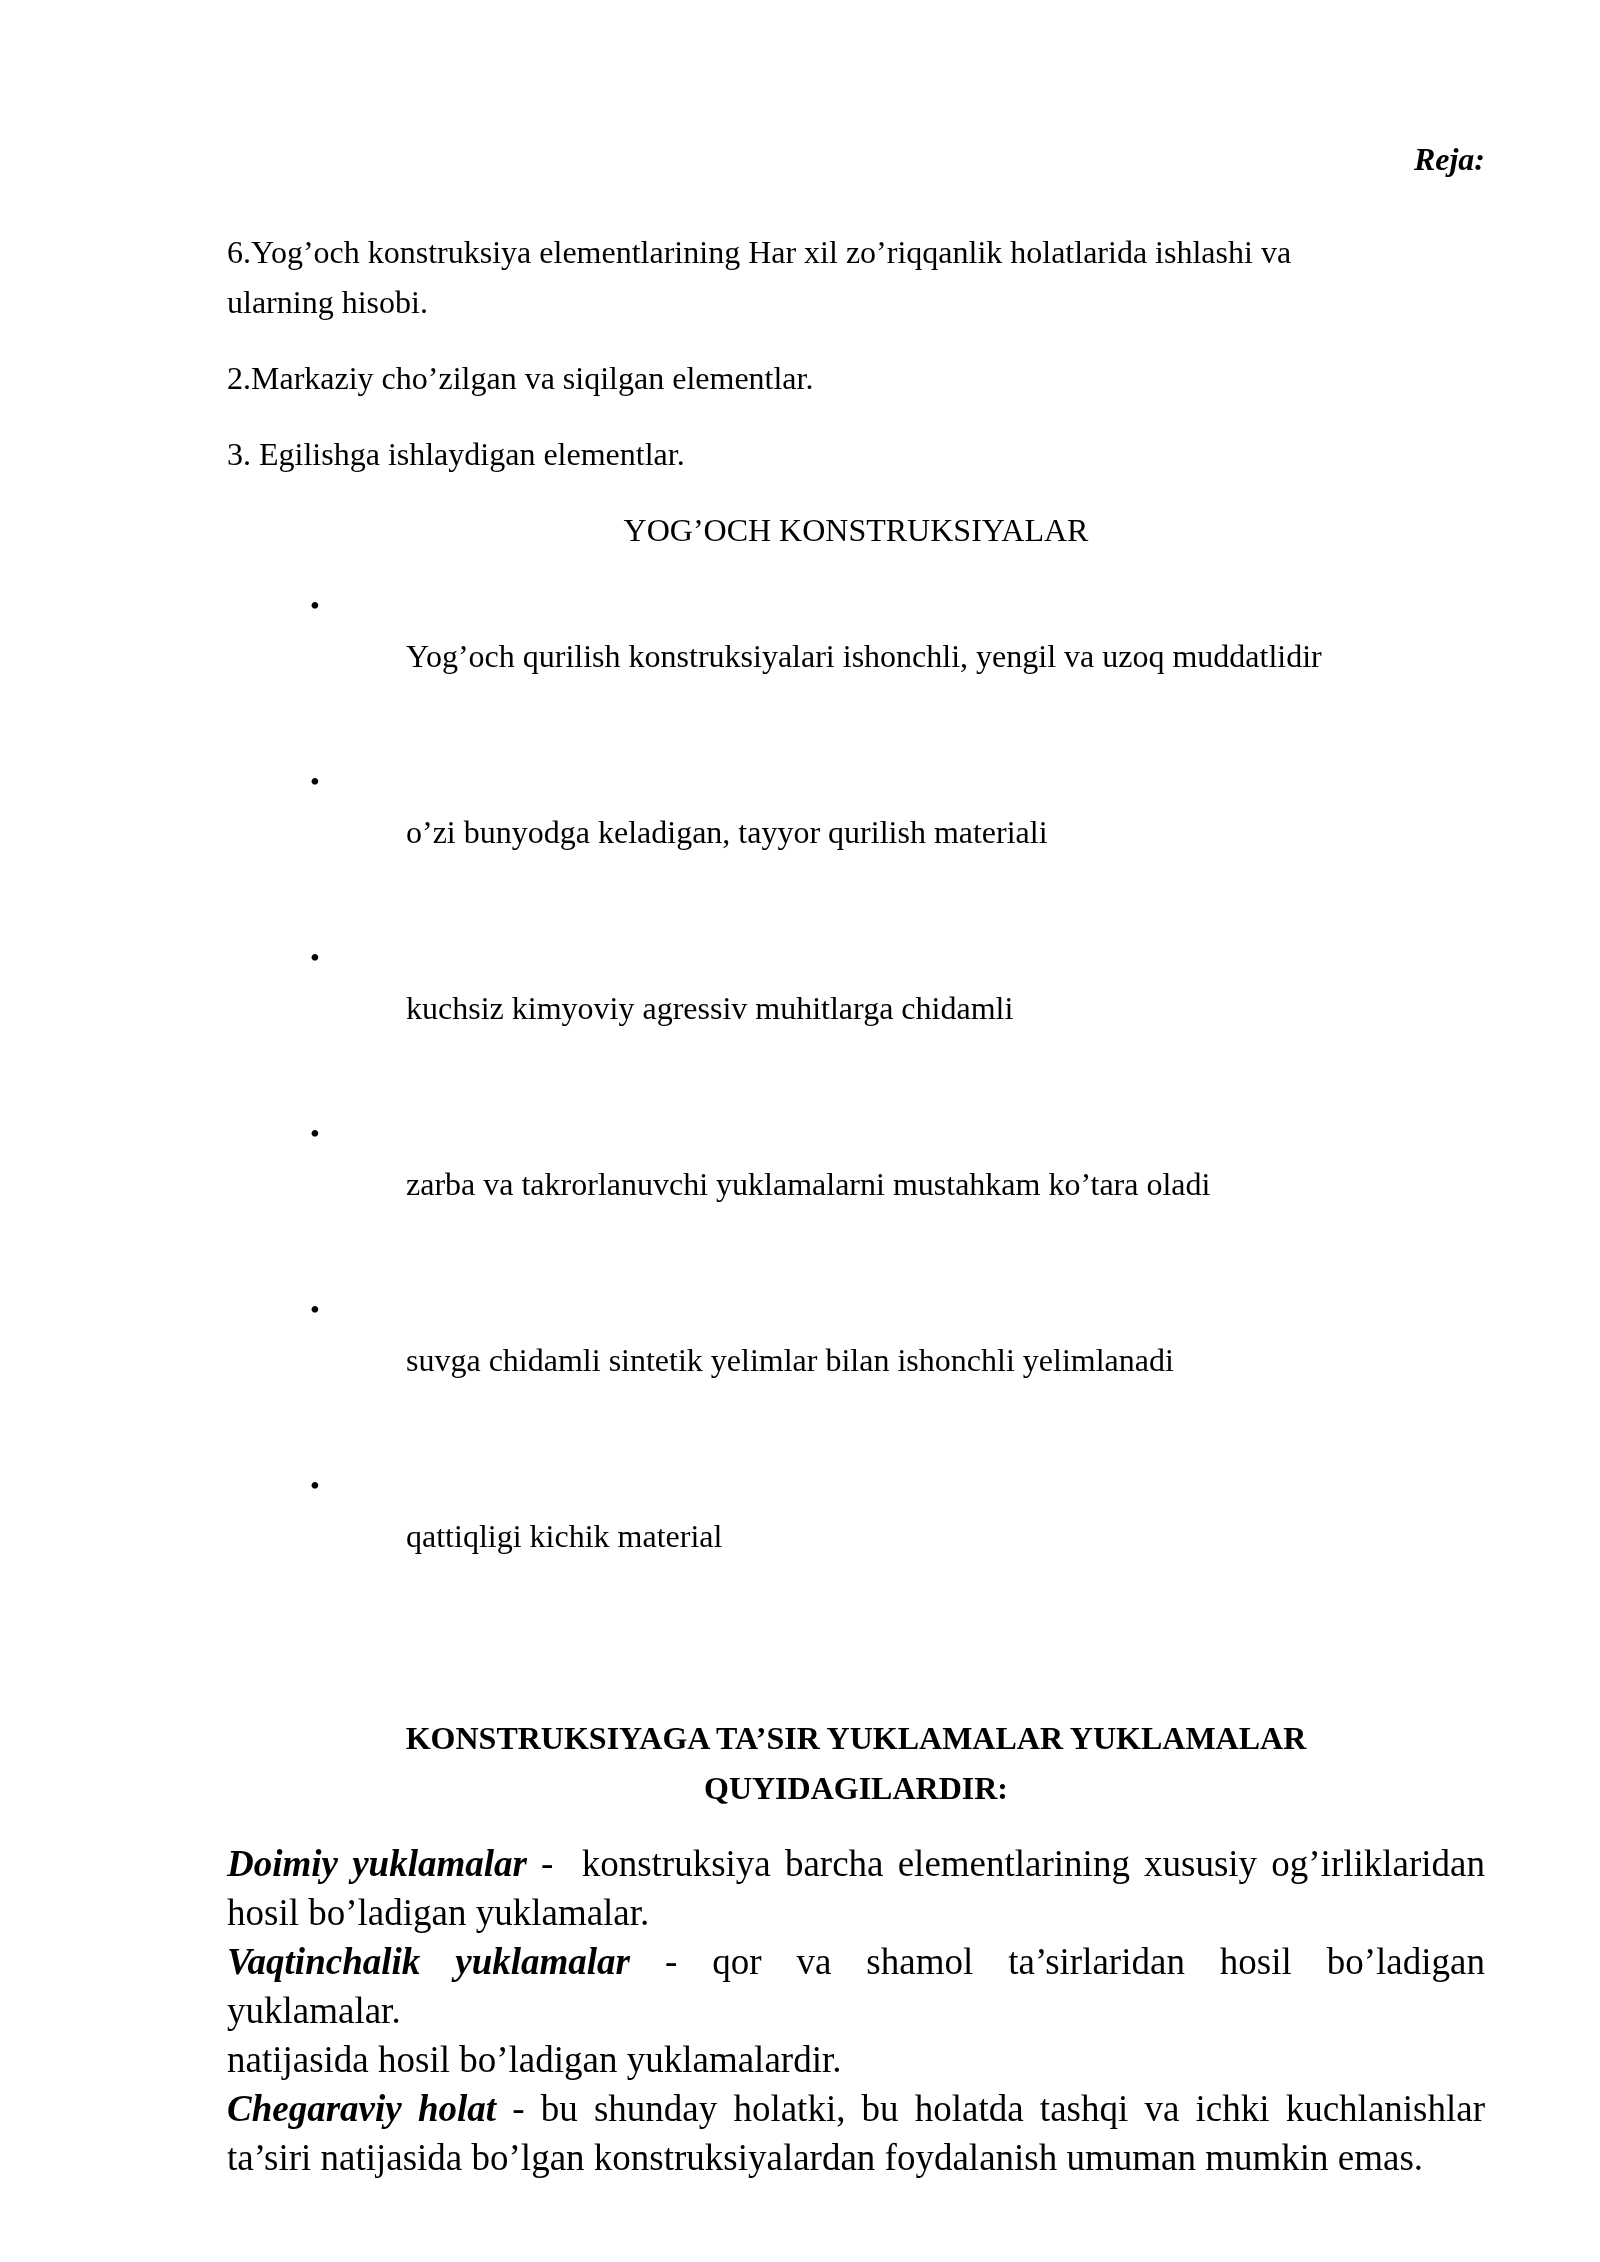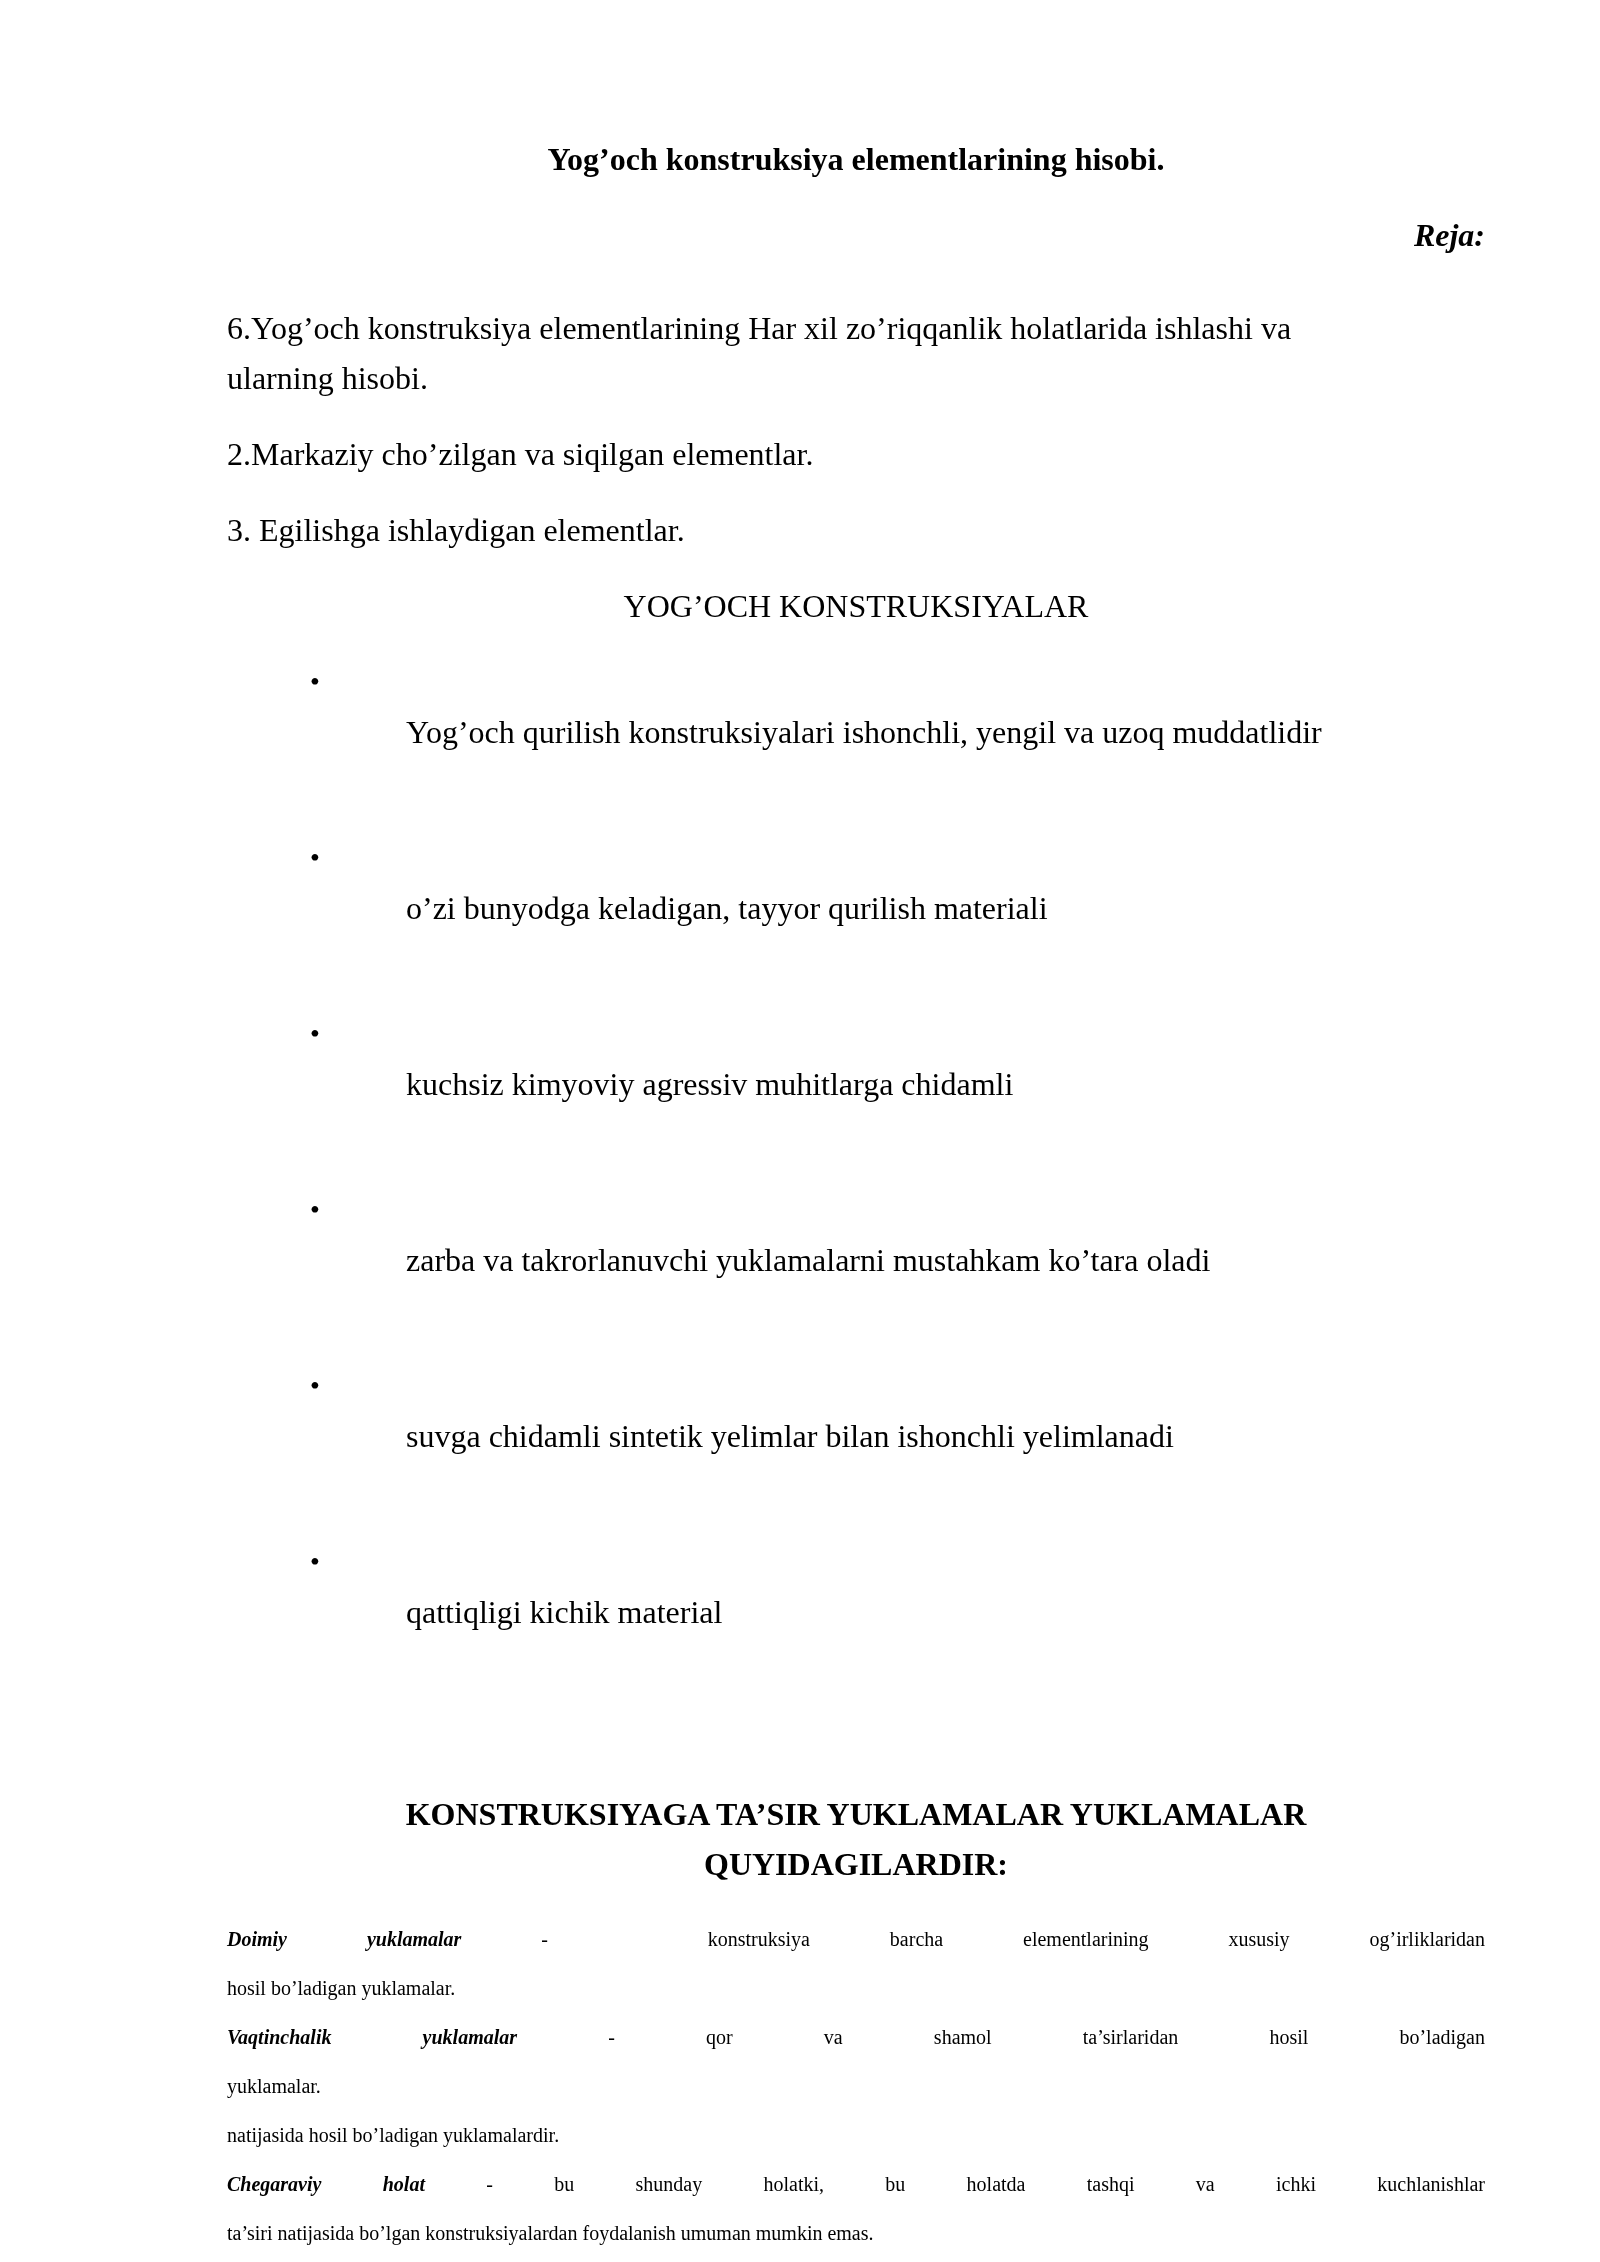--- a/index.html
+++ b/index.html
@@ -25,33 +25,32 @@
   .para    { margin-bottom: 26px; }
   .sec1-head { text-align: center; margin-bottom: 26px; }
   .bullets { margin-top: 4px; }
   .bullet-line { position: relative; padding-left: 131px; margin-bottom: 26px; }
   .dot { position: absolute; left: 83px; top: 0; font-size: 28px; }
   .spacer76 { height: 76px; }
   .sec2-head   { font-weight: bold; text-align: center; }
   .sec2-head-2 { margin-bottom: 26px; }
   .sec2 { margin-top: 6px; }
   .s2line {
-    font-size: 20px;
+    font-size: 37px;
     line-height: 49px;
     white-space: pre-wrap;
   }
   .just { text-align: justify; text-align-last: justify; }
   .lead-bi { font-weight: bold; font-style: italic; }
 </style>
 </head>
 <body>
 
 <div class="page">
 
-  <div class="line title">Yog’och konstruksiya elementlarining hisobi.</div>
 
   <div class="line reja">Reja:</div>
 
   <div class="para">
     <div class="line">6.Yog’och konstruksiya elementlarining Har xil zo’riqqanlik holatlarida ishlashi va</div>
     <div class="line">ularning hisobi.</div>
   </div>
 
   <div class="line para">2.Markaziy cho’zilgan va siqilgan elementlar.</div>
 

